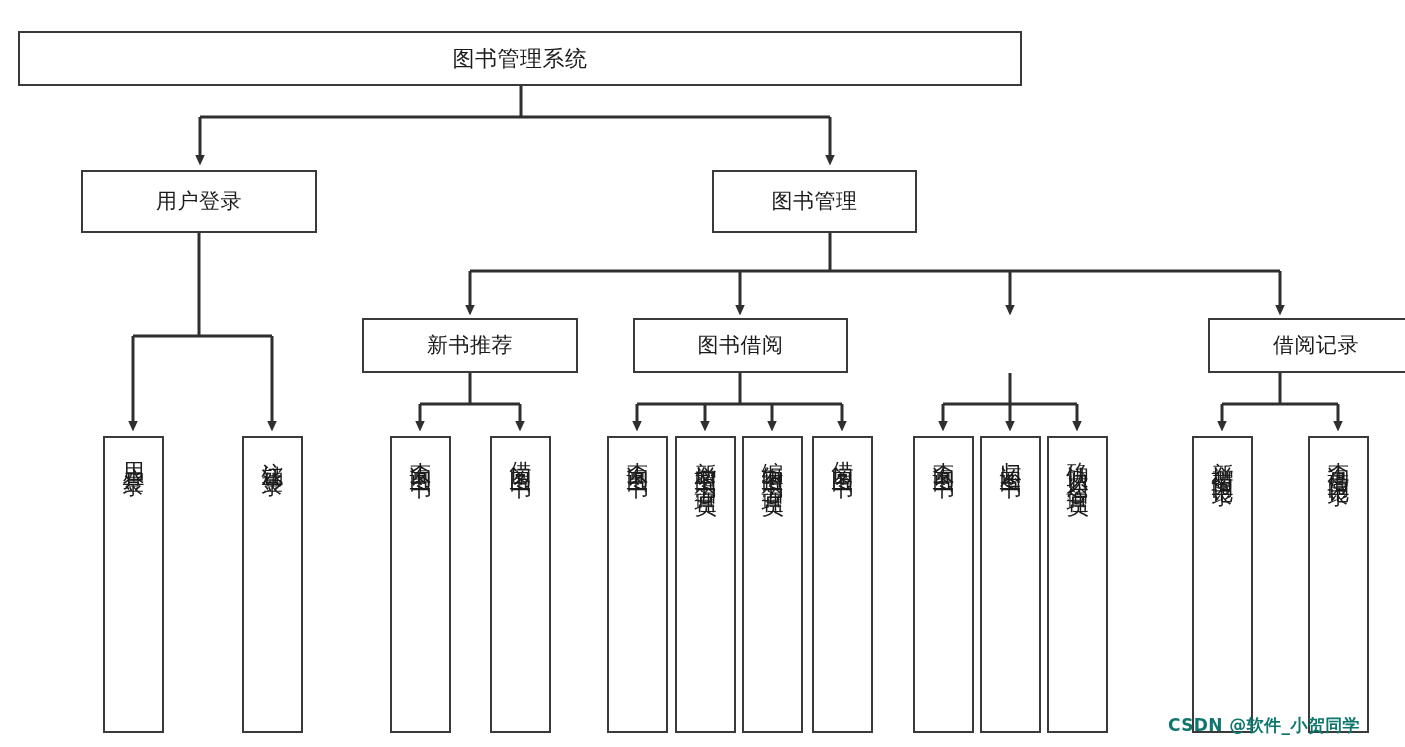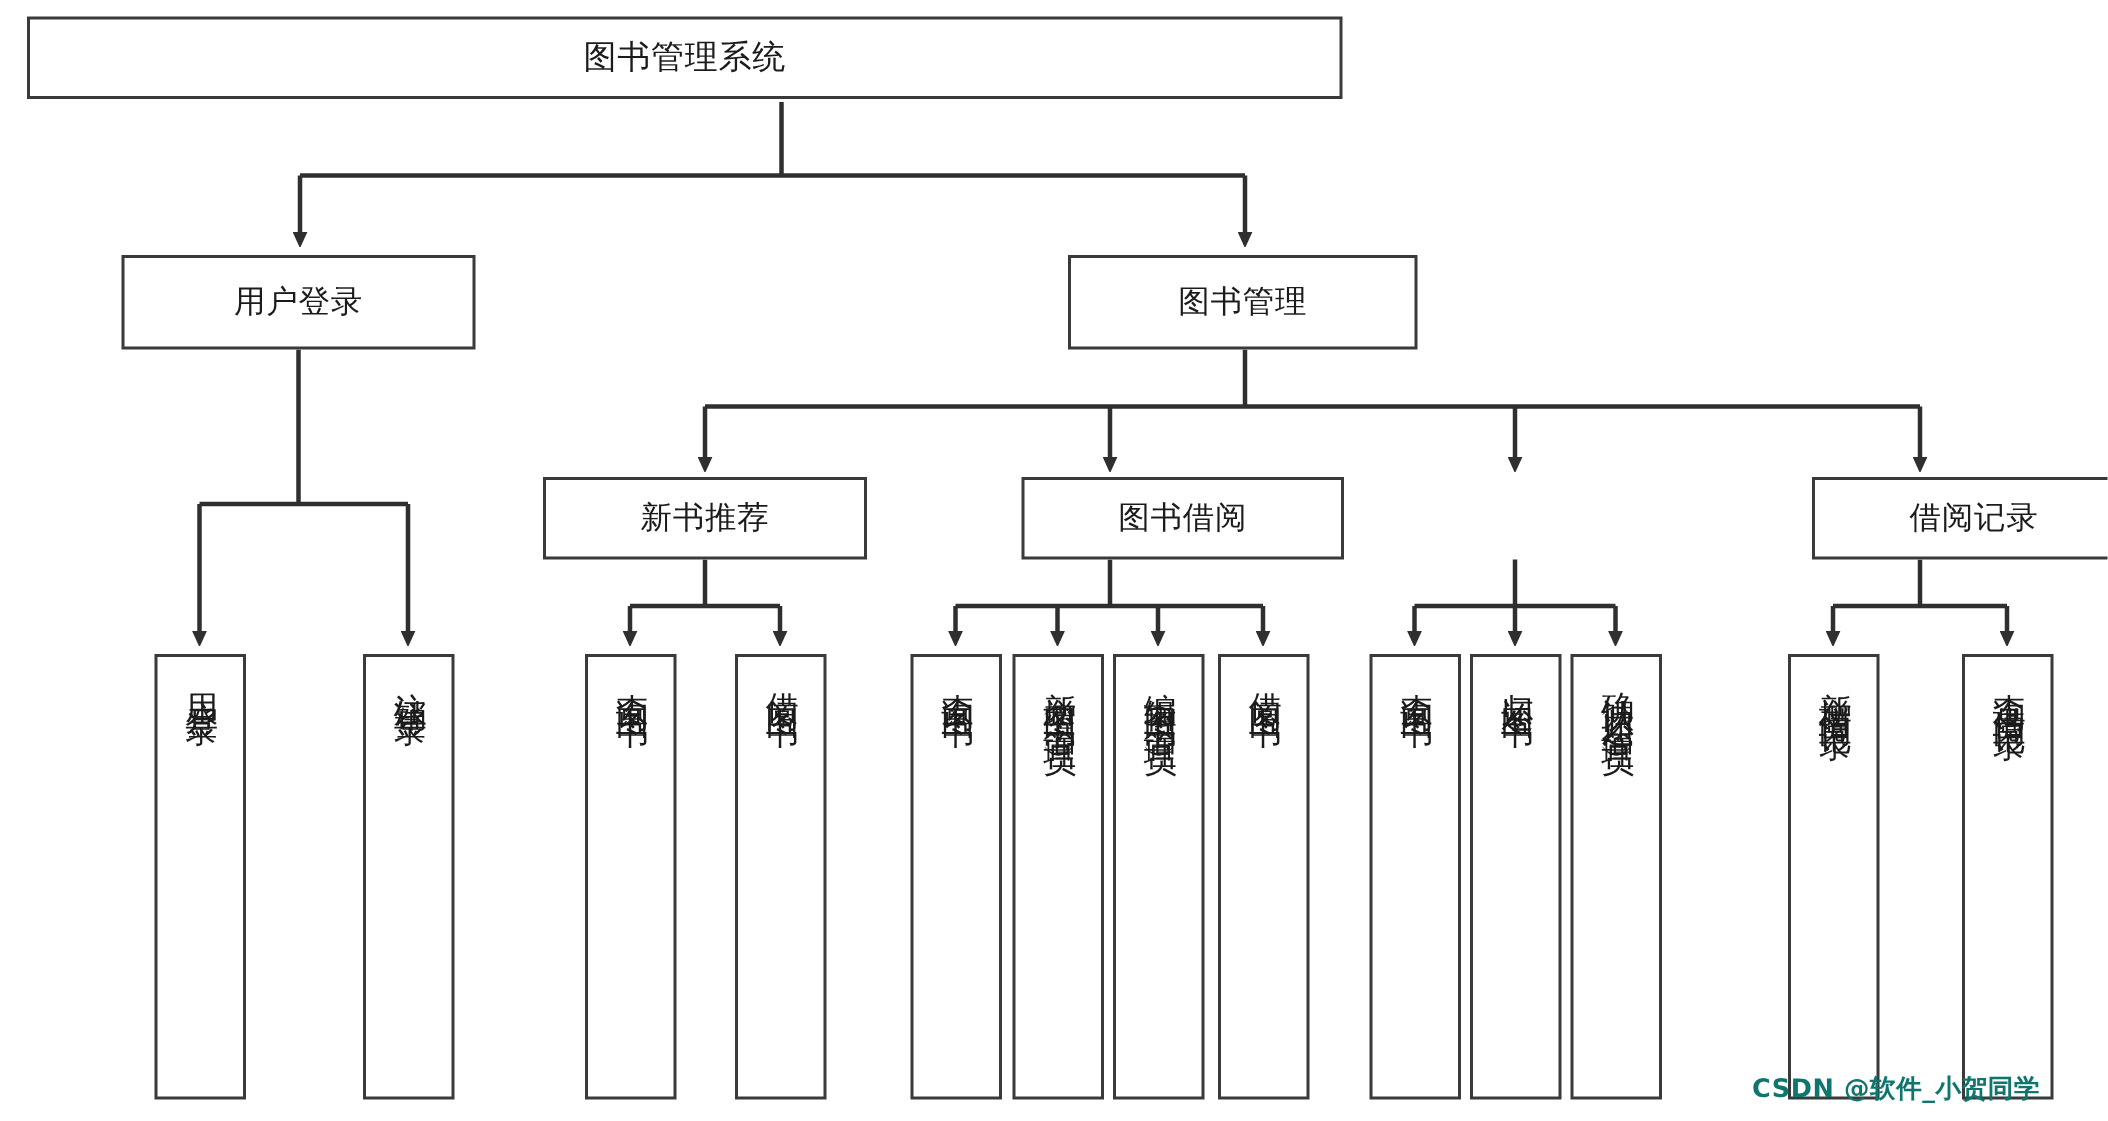--- a/index.html
+++ b/index.html
@@ -118,35 +118,35 @@
       <path d="M1010,404 L1010,422" marker-end="url(#arrowhead)"></path>
       <path d="M1077,404 L1077,422" marker-end="url(#arrowhead)"></path>
 
       <path d="M1280,373 L1280,404"></path>
       <path d="M1222,404 L1338,404"></path>
       <path d="M1222,404 L1222,422" marker-end="url(#arrowhead)"></path>
       <path d="M1338,404 L1338,422" marker-end="url(#arrowhead)"></path>
     </g>
   </svg>
 
-  <div class="node root" style="left:18px; top:11px; width:877px; height:55px;">
+  <div class="node root" style="left:18px; top:31px; width:1004px; height:55px;">
     <span class="node-label">图书管理系统</span>
   </div>
 
   <div class="node" style="left:81px; top:170px; width:236px; height:63px;">
     <span class="node-label">用户登录</span>
   </div>
-  <div class="node" style="left:712px; top:170px; width:233px; height:63px;">
+  <div class="node" style="left:712px; top:170px; width:205px; height:63px;">
     <span class="node-label">图书管理</span>
   </div>
 
   <div class="node" style="left:362px; top:318px; width:216px; height:55px;">
     <span class="node-label">新书推荐</span>
   </div>
-  <div class="node" style="left:633px; top:318px; width:215px; height:55px;margin-left:48px;">
+  <div class="node" style="left:633px; top:318px; width:215px; height:55px;">
     <span class="node-label">图书借阅</span>
   </div>
   <div class="node" style="left:1172px; top:318px; width:216px; height:55px;margin-left:36px;">
     <span class="node-label">借阅记录</span>
   </div>
 
   <div class="node vertical" style="left:103px; top:436px; width:61px; height:297px;">
     <span class="node-label">用户登录</span>
   </div>
   <div class="node vertical" style="left:242px; top:436px; width:61px; height:297px;">

